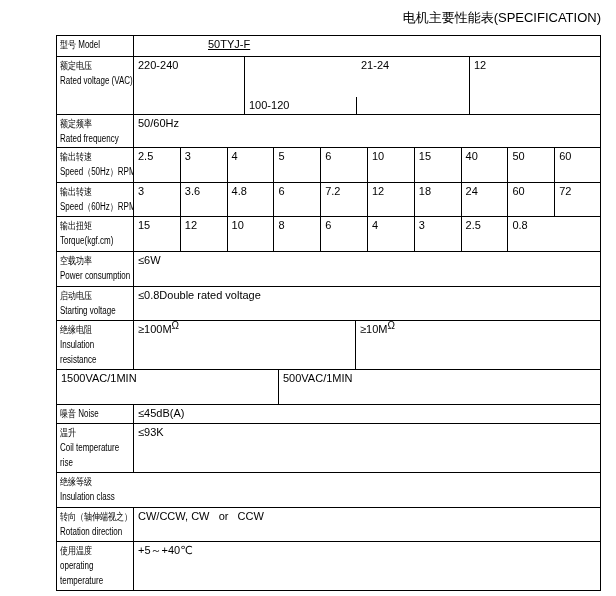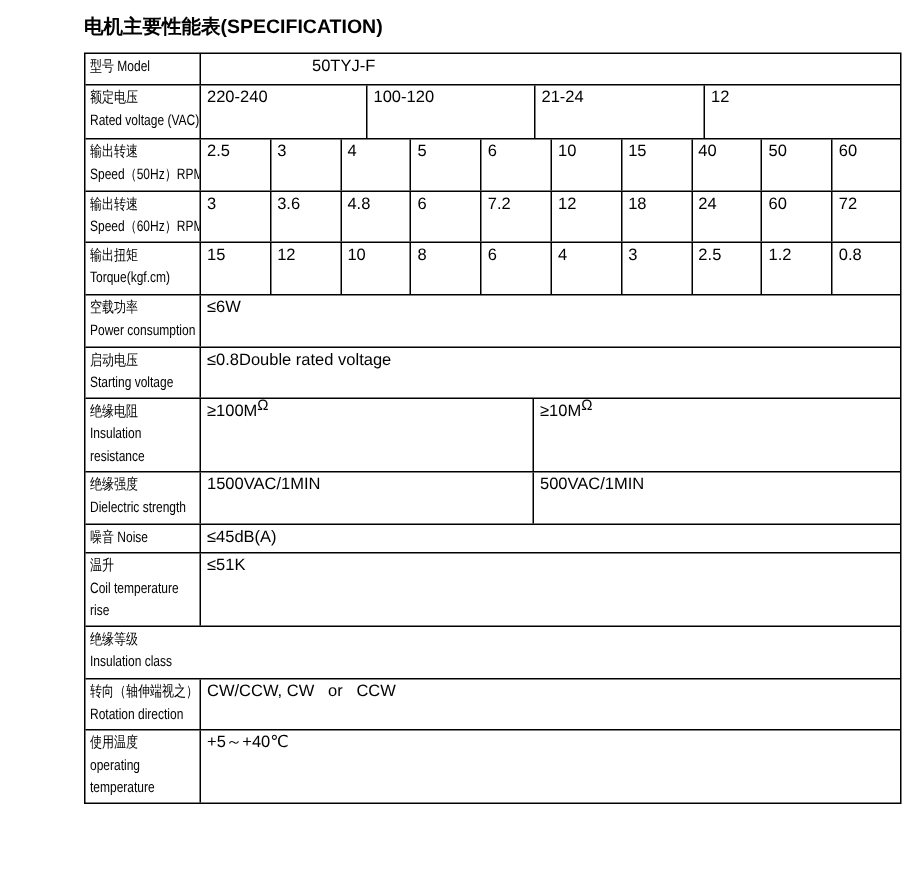--- a/index.html
+++ b/index.html
@@ -2,39 +2,39 @@
 <html><head>
 <meta charset="utf-8">
 <style>
   html,body{margin:0;padding:0;}
   body{
     width:616px;height:596px;background:#ffffff;color:#000000;
     font-family:"Liberation Sans","DejaVu Sans",sans-serif;
     overflow:hidden;
   }
   .title{
-    margin:9px 0 9px 56px;width:545px;text-align:left;
-    font-weight:bold;font-size:13px;line-height:17px;
+    margin:9px 0 9px 56px;width:545px;text-align:right;
+    font-weight:normal;font-size:13px;line-height:17px;
   }
   .spec{
     margin-left:56px;width:545px;border:1px solid #000;box-sizing:border-box;
     background:#fff;
   }
   .tr{display:flex;border-bottom:1px solid #000;}
   .tr:last-child{border-bottom:none;}
   .td{box-sizing:border-box;border-right:1px solid #000;padding:1px 2px 1px 4px;overflow:hidden;}
   .td:last-child{border-right:none;flex:1;}
   .label{width:77px;flex:none;padding-left:3px;}
   .lab{font-size:10px;line-height:15px;white-space:nowrap;transform:scaleX(0.8);transform-origin:0 0;}
   .val{font-size:11px;line-height:15px;white-space:pre-wrap;}
   .om{position:relative;top:-4px;font-size:10px;}
-  .model-pad{padding-left:70px;}
+  .model-pad{padding-left:70px;text-decoration:underline;}
   
   .w111{width:111px;flex:none;}
-  .w112{width:112px;flex:none;}
+  .w112{width:112px;flex:none;margin-top:40px;}
   .w113{width:113px;flex:none;}
   .w47{width:46.8px;flex:none;}
   .w222{width:222px;flex:none;}
   
   .r-model{min-height:20px}.r-voltage{min-height:35px}.r-freq{min-height:30px}
   .r-s50{min-height:34px}.r-s60{min-height:33px}.r-torque{min-height:34px}
   .r-power{min-height:34px}.r-start{min-height:33px}.r-insres{min-height:48px}
   .r-diel{min-height:34px}.r-noise{min-height:18px}.r-trise{min-height:48px}
   .r-class{min-height:34px}.r-rot{min-height:33px}.r-opv{min-height:33px}
   .r-opt{min-height:48px}
@@ -67,20 +67,29 @@
         <div class="val">100-120</div>
       </div>
     <div class="td w113">
         <div class="val">21-24</div>
       </div>
     <div class="td">
         <div class="val">12</div>
       </div>
   </div>
 
+  <div class="tr r-freq">
+    <div class="td label">
+      <div class="lab">额定频率</div>
+      <div class="lab">Rated frequency</div>
+    </div>
+    <div class="td">
+      <div class="val">50/60Hz</div>
+    </div>
+  </div>
 
   <div class="tr r-s50">
     <div class="td label">
       <div class="lab">输出转速</div>
       <div class="lab">Speed（50Hz）RPM</div>
     </div>
     <div class="td w47">
         <div class="val">2.5</div>
       </div>
     <div class="td w47">
@@ -170,23 +179,20 @@
         <div class="val">6</div>
       </div>
     <div class="td w47">
         <div class="val">4</div>
       </div>
     <div class="td w47">
         <div class="val">3</div>
       </div>
     <div class="td w47">
         <div class="val">2.5</div>
-      </div>
-    <div class="td w47">
-        <div class="val">1.2</div>
       </div>
     <div class="td">
         <div class="val">0.8</div>
       </div>
   </div>
 
   <div class="tr r-power">
     <div class="td label">
       <div class="lab">空载功率</div>
       <div class="lab">Power consumption</div>
@@ -214,24 +220,20 @@
     </div>
     <div class="td w222">
       <div class="val"><span>≥100M</span><span class="om">Ω</span></div>
     </div>
     <div class="td">
       <div class="val"><span>≥10M</span><span class="om">Ω</span></div>
     </div>
   </div>
 
   <div class="tr r-diel">
-    <div class="td label">
-      <div class="lab">绝缘强度</div>
-      <div class="lab">Dielectric strength</div>
-    </div>
     <div class="td w222">
       <div class="val">1500VAC/1MIN</div>
     </div>
     <div class="td">
       <div class="val">500VAC/1MIN</div>
     </div>
   </div>
 
   <div class="tr r-noise">
     <div class="td label">
@@ -242,21 +244,21 @@
     </div>
   </div>
 
   <div class="tr r-trise">
     <div class="td label">
       <div class="lab">温升</div>
       <div class="lab">Coil temperature</div>
       <div class="lab">rise</div>
     </div>
     <div class="td">
-      <div class="val">≤51K</div>
+      <div class="val">≤93K</div>
     </div>
   </div>
 
   <div class="tr r-class">
     <div class="td label">
       <div class="lab">绝缘等级</div>
       <div class="lab">Insulation class</div>
     </div>
   </div>
 

